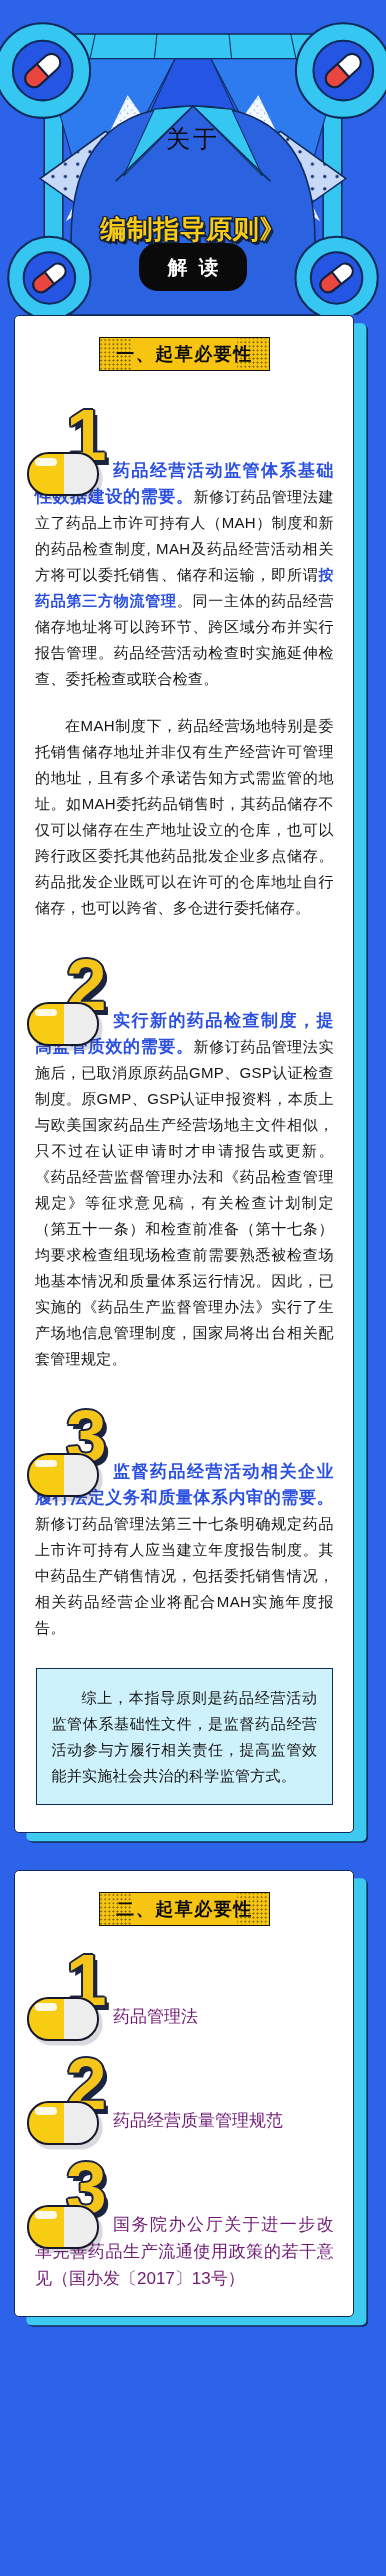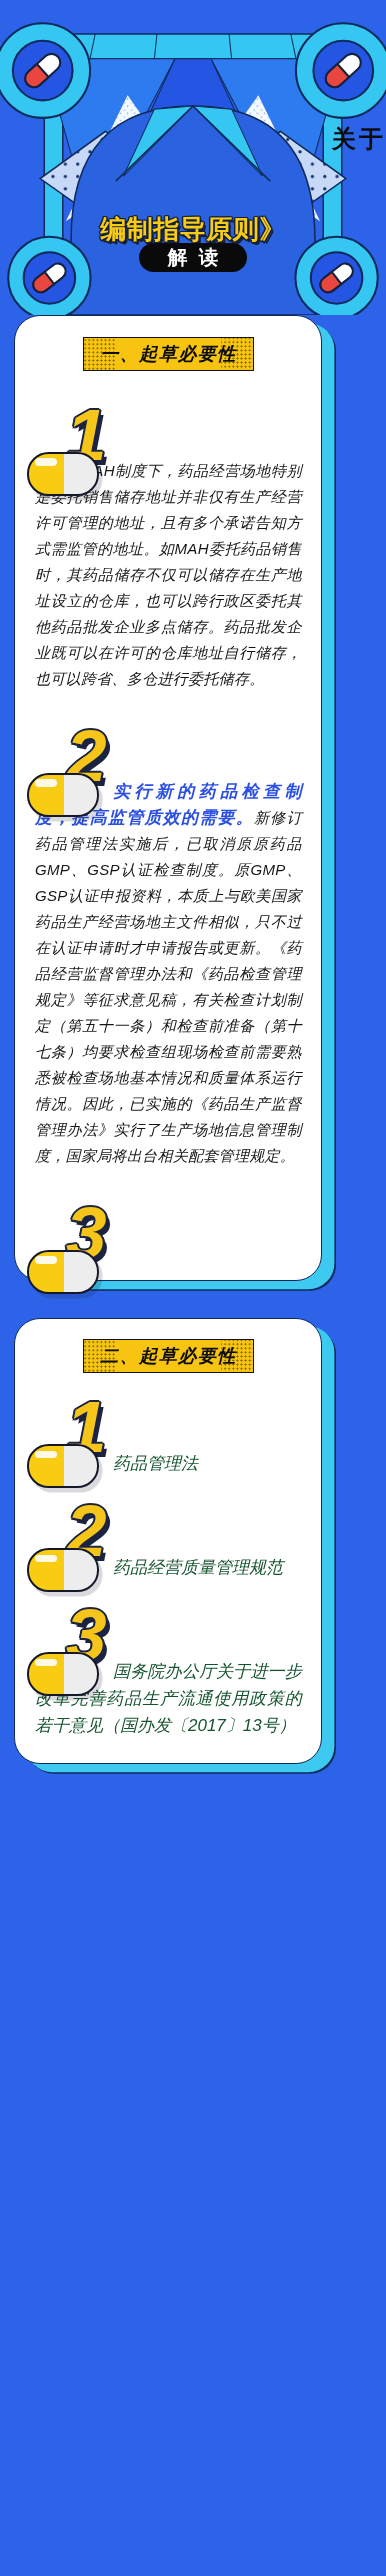--- a/index.html
+++ b/index.html
@@ -5,46 +5,45 @@
   html,body{margin:0;padding:0;}
   body{
     width:386px;height:2965px;overflow:hidden;position:relative;
     background:#2D63E8;
     font-family:"Liberation Sans","DejaVu Sans",sans-serif;
   }
   
   .header{position:relative;width:386px;height:315px;}
   .header svg{position:absolute;left:0;top:0;}
   .pretitle{
-    position:absolute;left:0;top:123px;width:100%;text-align:right;
-    font-size:24px;font-weight:700;color:#0b0b0b;letter-spacing:3.1px;
+    position:absolute;left:0;top:123px;width:100%;text-align:center;
+    font-size:24px;font-weight:400;color:#0b0b0b;letter-spacing:3.1px;
   }
   .maintitle{
     position:absolute;left:0;width:100%;text-align:center;
     font-size:26px;font-weight:800;color:#F9CB13;letter-spacing:0.5px;
     text-shadow:-1.5px 0 #14213D,1.5px 0 #14213D,0 -1.5px #14213D,0 1.5px #14213D,
       -1px -1px #14213D,1px -1px #14213D,-1px 1px #14213D,1px 1px #14213D,
       2.6px 3.1px 0 #14213D;
     white-space:nowrap;
   }
   .t1{top:164px;} .t2{top:212px;}
   .badge{
-    position:absolute;left:139px;top:243px;width:108px;height:29px;
+    position:absolute;left:139px;top:243px;width:108px;height:48px;
     background:#0a0a0a;border-radius:18.5px;color:#ffffff;
     font-size:19.6px;font-weight:700;letter-spacing:11.3px;text-indent:11.3px;
     display:flex;align-items:center;justify-content:center;
   }
   
   .card{
-    position:relative;width:308px;margin-left:14.4px;box-sizing:border-box;
-    background:#ffffff;border:1.5px solid #0E2B5C;border-radius:26px;
+    position:relative;width:340px;margin-left:14.4px;box-sizing:border-box;
+    background:#ffffff;border:1.5px solid #0E2B5C;border-radius:5px;
     padding:8.2px 19.6px 24px 19.6px;
     box-shadow:12.4px 8.2px 0 0 #3EC9F1, 14px 9.8px 0 0 #0E2B5C;
     z-index:1;
-    font-style:italic;
   }
   .card + .card{margin-top:37px;}
   .banner{
     width:169px;margin:12.4px auto 5.2px auto;position:relative;
     background:#F7C411;border:1.5px solid #141414;
     font-size:18px;font-weight:800;color:#0c0c0c;
     text-align:center;line-height:32px;letter-spacing:1.5px;
   }
   .banner::before,.banner::after{
     content:"";position:absolute;top:0;bottom:0;width:33px;
@@ -83,21 +82,21 @@
   }
   .firstp{text-indent:78px;}
   .indent{text-indent:2em;margin-top:21.6px;}
   .lead{color:#2B50E1;font-weight:800;font-size:17px;}
   .blue{color:#2B50E1;font-weight:700;}
   .callout{
     background:#CEF2FC;border:1.5px solid #0E2B5C;
     margin:27px 1px 3.1px 1px;padding:15.5px 14.4px;
   }
   .callout .p{text-indent:2em;}
-  .lawlabel{font-size:17px;line-height:27px;color:#14532d;margin:0;text-align:justify;}
+  .lawlabel{font-size:17px;line-height:27px;color:#701a75;margin:0;text-align:justify;}
   .law .firstp{text-indent:78px;}
 </style>
 </head>
 <body>
 
 <div class="header">
   <svg width="386" height="315" viewBox="0 0 750 612">
     <defs>
       <pattern id="dots" width="24" height="24" patternUnits="userSpaceOnUse">
         <circle cx="7" cy="7" r="3.2" fill="#12306B"></circle>
@@ -186,38 +185,43 @@
 </div>
 
 <div class="card">
   <div class="banner">一、起草必要性</div>
 
   <div class="item">
     <div class="icon">
       <div class="digit">1</div>
       <div class="cap"></div>
     </div>
+    <p class="p firstp"><span class="lead">药品经营活动监管体系基础性数据建设的需要。</span><span>新修订药品管理法建立了药品上市许可持有人（MAH）制度和新的药品检查制度, MAH及药品经营活动相关方将可以委托销售、储存和运输，即所谓</span><span class="blue">按药品第三方物流管理</span><span>。同一主体的药品经营储存地址将可以跨环节、跨区域分布并实行报告管理。药品经营活动检查时实施延伸检查、委托检查或联合检查。</span></p>
     <p class="p indent">在MAH制度下，药品经营场地特别是委托销售储存地址并非仅有生产经营许可管理的地址，且有多个承诺告知方式需监管的地址。如MAH委托药品销售时，其药品储存不仅可以储存在生产地址设立的仓库，也可以跨行政区委托其他药品批发企业多点储存。药品批发企业既可以在许可的仓库地址自行储存，也可以跨省、多仓进行委托储存。</p>
   </div>
 
   <div class="item">
     <div class="icon">
       <div class="digit">2</div>
       <div class="cap"></div>
     </div>
     <p class="p firstp"><span class="lead">实行新的药品检查制度，提高监管质效的需要。</span><span>新修订药品管理法实施后，已取消原原药品GMP、GSP认证检查制度。原GMP、GSP认证申报资料，本质上与欧美国家药品生产经营场地主文件相似，只不过在认证申请时才申请报告或更新。《药品经营监督管理办法和《药品检查管理规定》等征求意见稿，有关检查计划制定（第五十一条）和检查前准备（第十七条）均要求检查组现场检查前需要熟悉被检查场地基本情况和质量体系运行情况。因此，已实施的《药品生产监督管理办法》实行了生产场地信息管理制度，国家局将出台相关配套管理规定。</span></p>
   </div>
 
   <div class="item">
     <div class="icon">
       <div class="digit">3</div>
       <div class="cap"></div>
     </div>
-  </div>
-
+    <p class="p firstp"><span class="lead">监督药品经营活动相关企业履行法定义务和质量体系内审的需要。</span><span>新修订药品管理法第三十七条明确规定药品上市许可持有人应当建立年度报告制度。其中药品生产销售情况，包括委托销售情况，相关药品经营企业将配合MAH实施年度报告。</span></p>
+  </div>
+
+  <div class="callout">
+    <p class="p">综上，本指导原则是药品经营活动监管体系基础性文件，是监督药品经营活动参与方履行相关责任，提高监管效能并实施社会共治的科学监管方式。</p>
+  </div>
 </div>
 
 <div class="card">
   <div class="banner">二、起草必要性</div>
 
   <div class="law">
     <div class="icon">
       <div class="digit">1</div>
       <div class="cap"></div>
     </div>

